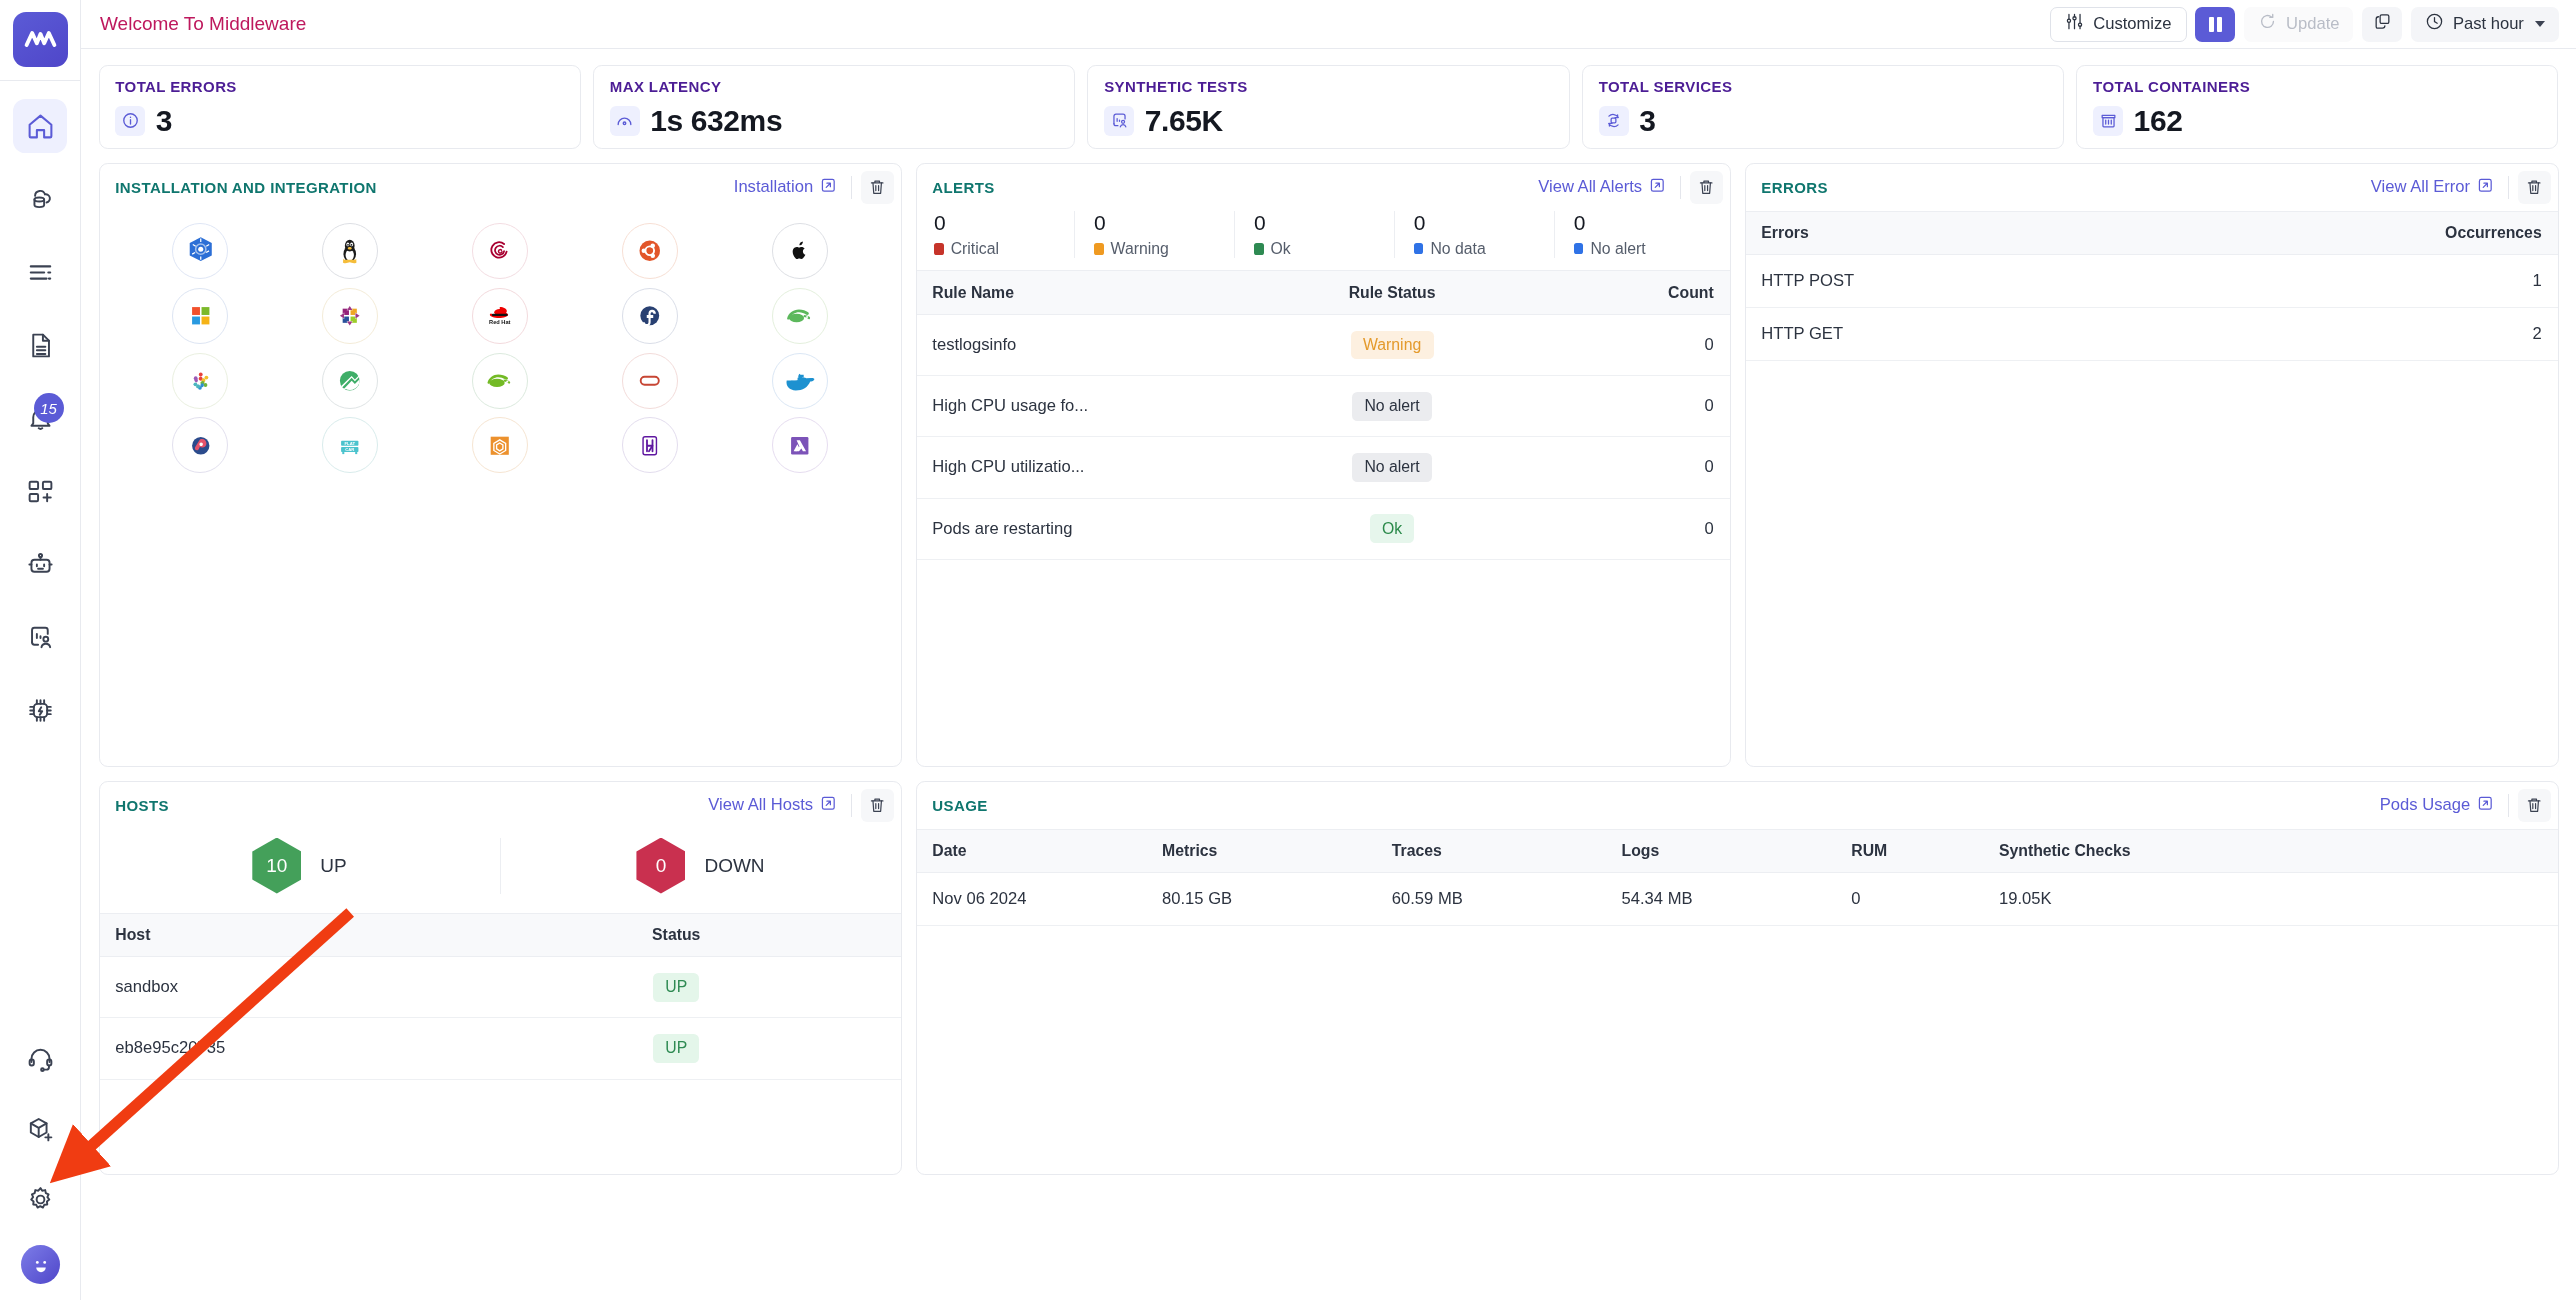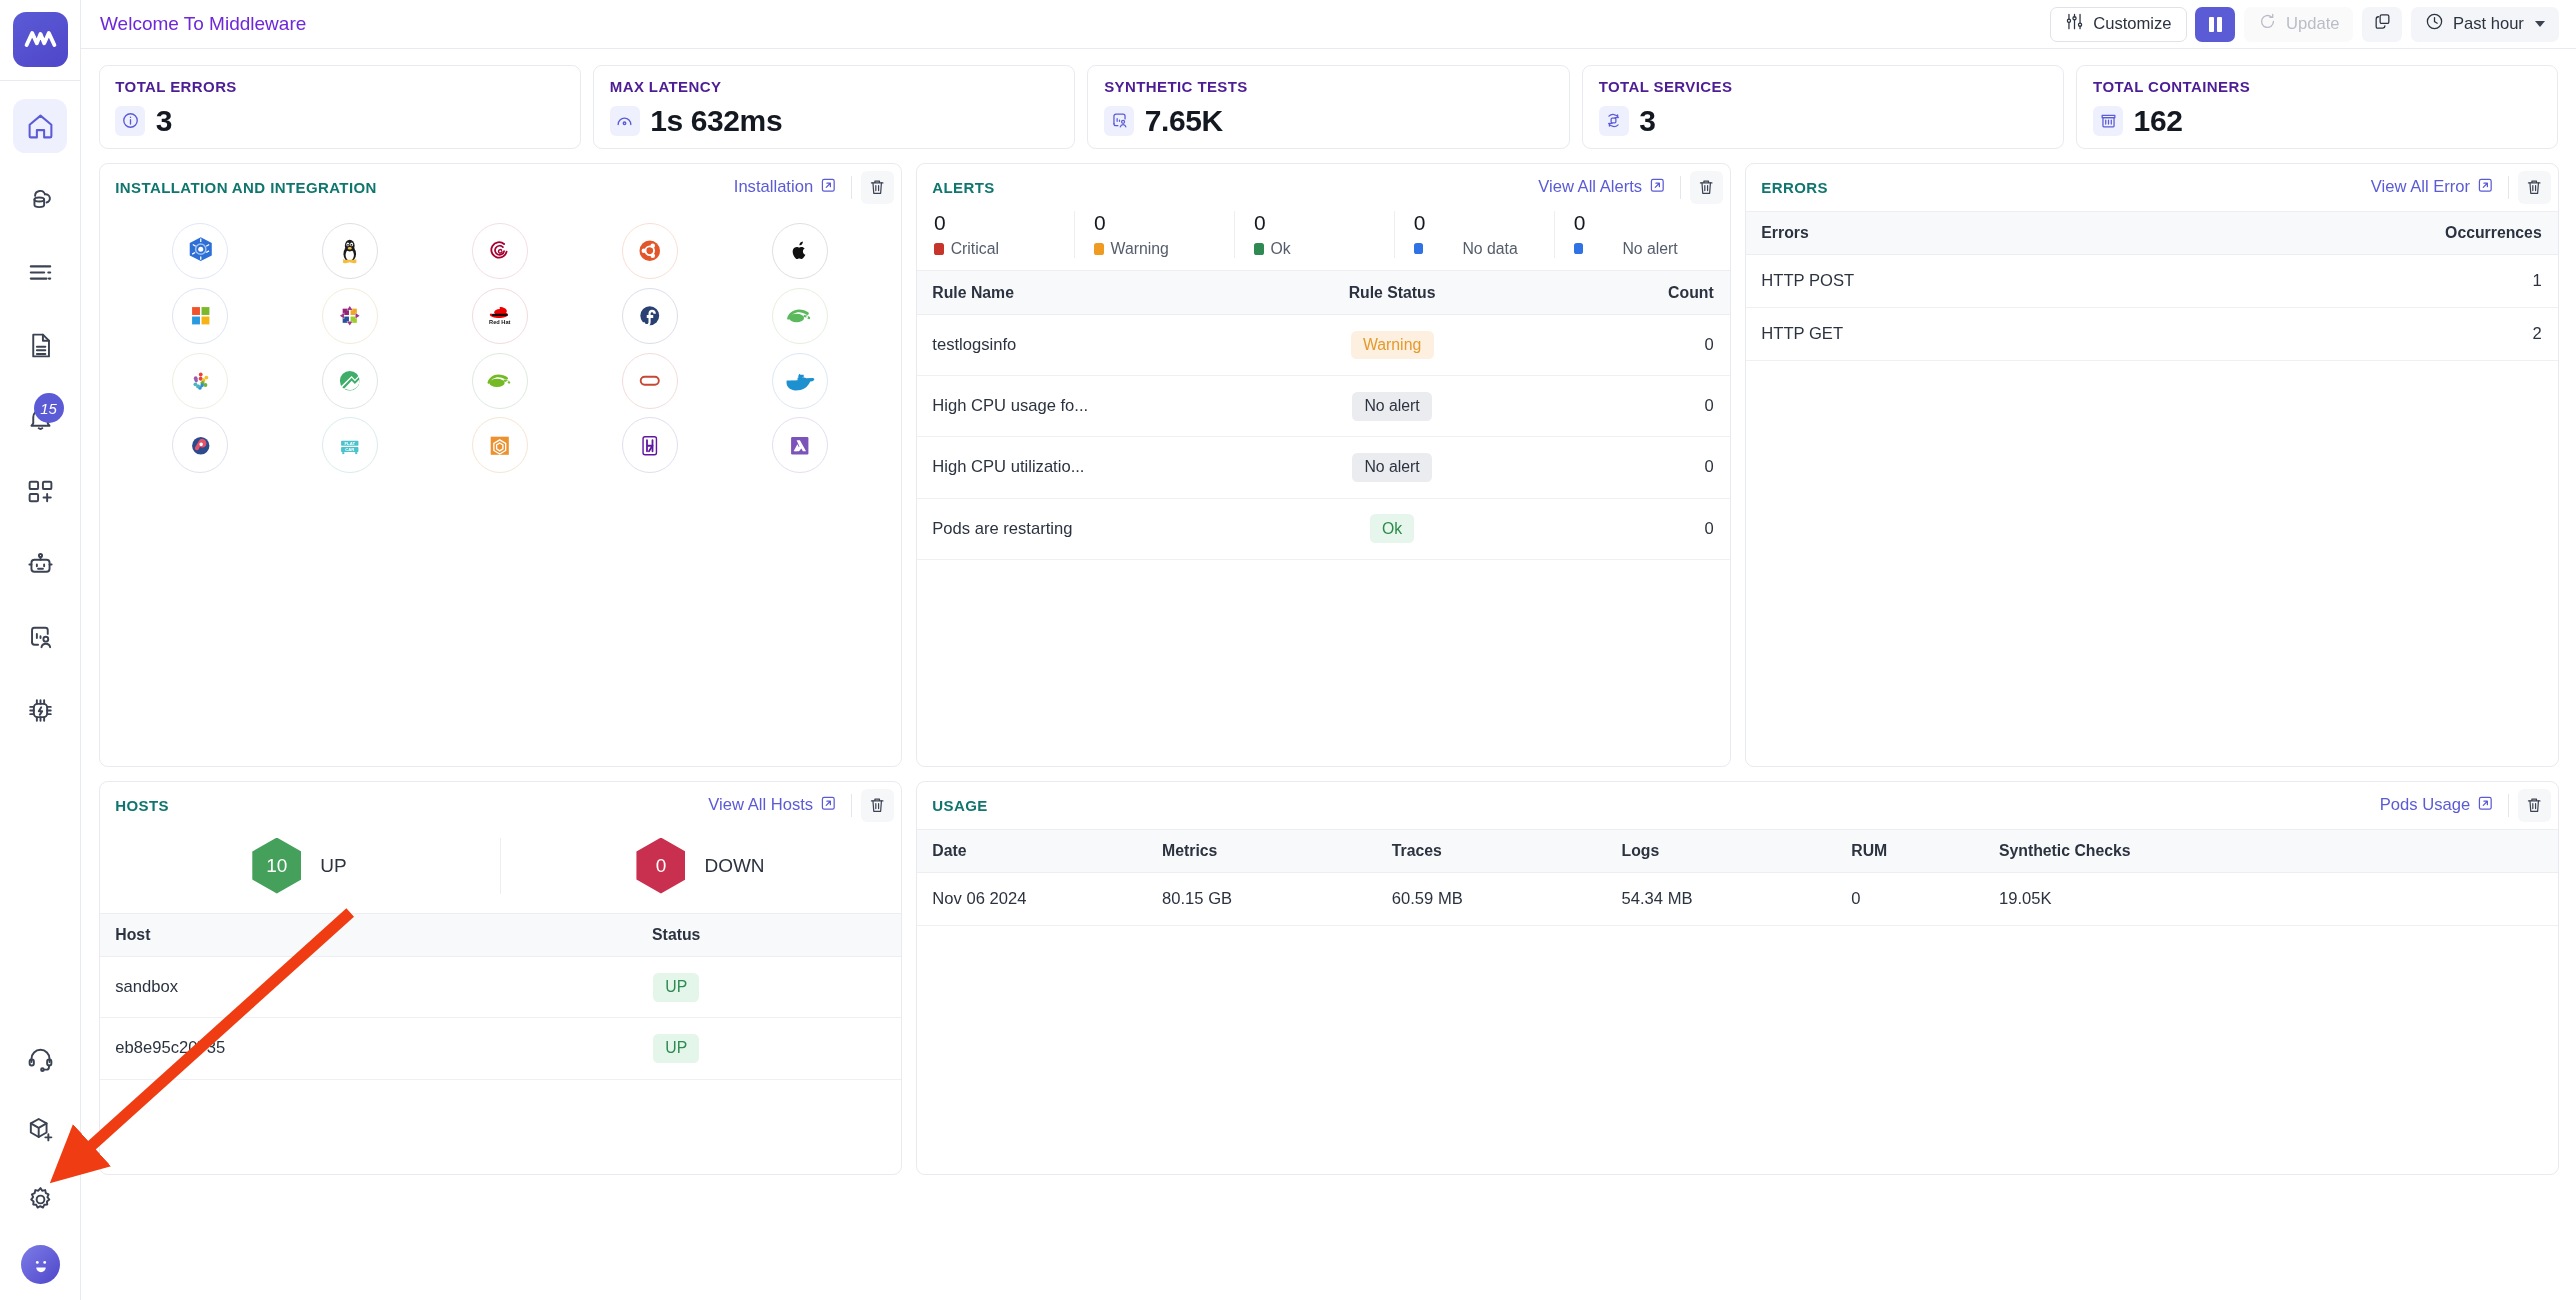--- a/index.html
+++ b/index.html
@@ -62,21 +62,21 @@
 
   
   .main { flex: 1; height: 1300px; display: flex; flex-direction: column; background:#fff; }
 
   .topbar {
     height: 49px; flex: 0 0 49px;
     border-bottom: 0.9px solid #e8eaef;
     display: flex; align-items: center;
     padding: 0 17.5px 0 19px;
   }
-  .page-title { font-size: 19px; color: #6d28d9; }
+  .page-title { font-size: 19px; color: #be185d; }
   .topbar-right { margin-left: auto; display: flex; align-items: center; gap: 8.8px; }
   .btn {
     height: 35px; border-radius: 7px; display: flex; align-items: center;
     gap: 8.8px; padding: 0 14px; font-size: 16.6px; cursor: pointer;
     background: #fff; border: 0.9px solid #dfe2e9; color:#2c3340;
   }
   .btn svg { width: 19px; height: 19px; }
   .btn-pause {
     width: 40px; height: 35px; background: #5b5bd6; border: none;
     border-radius: 7px; display:flex; align-items:center; justify-content:center;
@@ -144,21 +144,21 @@
   .int-circle svg, .int-circle .glyph { width: 31.5px; height: 31.5px; display:block; }
 
   
   .alerts-panel { flex: 1; height: 604px; display: flex; flex-direction: column; }
   .alert-stats { display: flex; padding: 0 15.8px 12.3px 15.8px; }
   .alert-stat { flex: 1; position: relative; padding-left: 1.8px; }
   .alert-stat + .alert-stat { border-left: 0.9px solid #eceef2; padding-left: 19px; }
   .alert-num { font-size: 21px; color: #141821; }
   .alert-name { display: flex; align-items: center; gap: 7px; margin-top: 5.3px; font-size: 15.8px; color: #555d6b; }
   .dot { width: 9.6px; height: 11.4px; border-radius: 2.6px; flex: 0 0 9.6px; }
-  .wrap2 { max-width: 61px; line-height: 1.1; margin-left: 32px; }
+  .wrap2 { max-width: 61px; line-height: 1.1; }
 
   table { width: 100%; border-collapse: collapse; }
   thead th {
     background: #f8f9fb; font-size: 15.8px; font-weight: bold; color: #2c3340;
     text-align: left; padding: 12.3px 15.8px; border-top: 0.9px solid #eceef2;
     border-bottom: 0.9px solid #eceef2;
   }
   tbody td {
     font-size: 16.6px; color: #2c3340; padding: 15.8px; border-bottom: 0.9px solid #eef0f3;
   }

